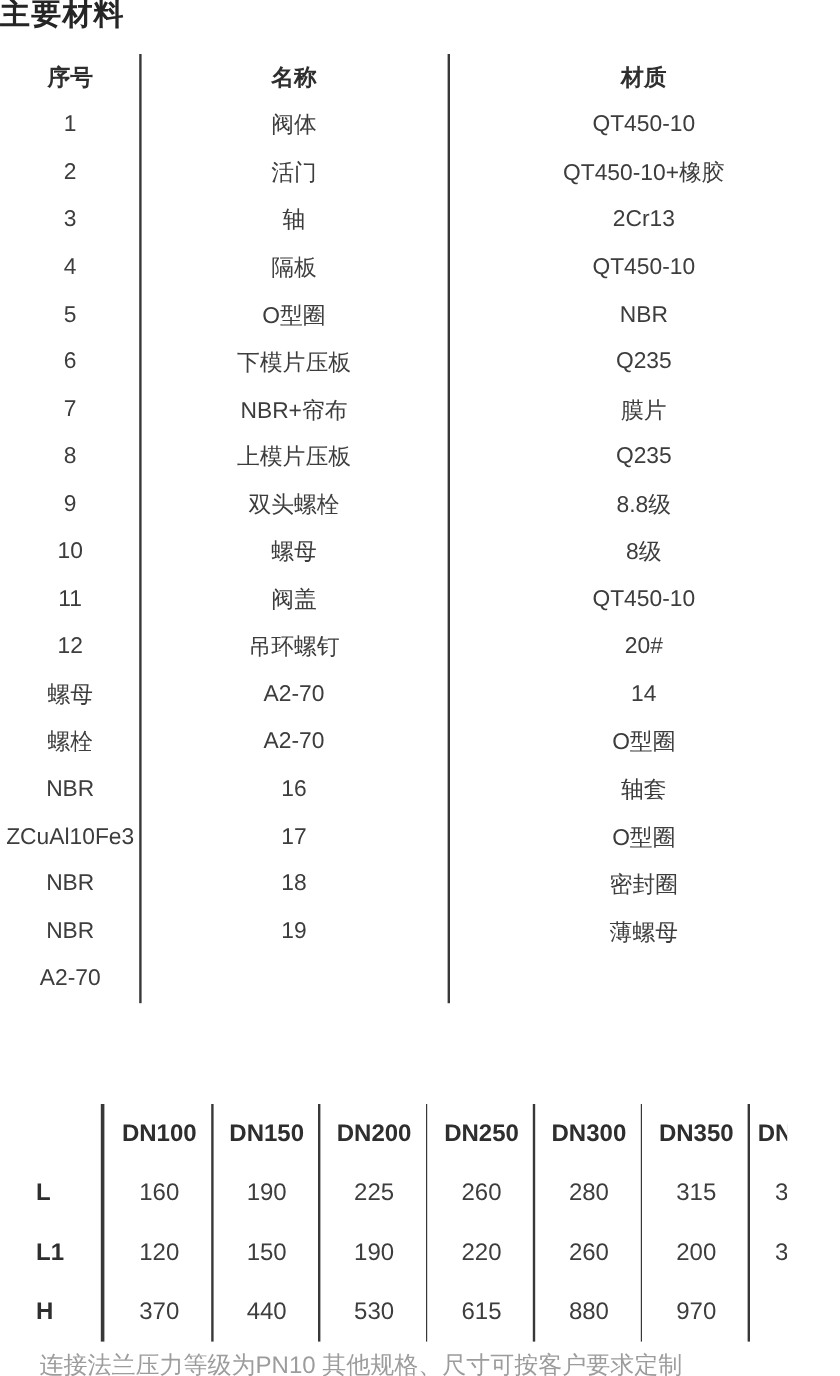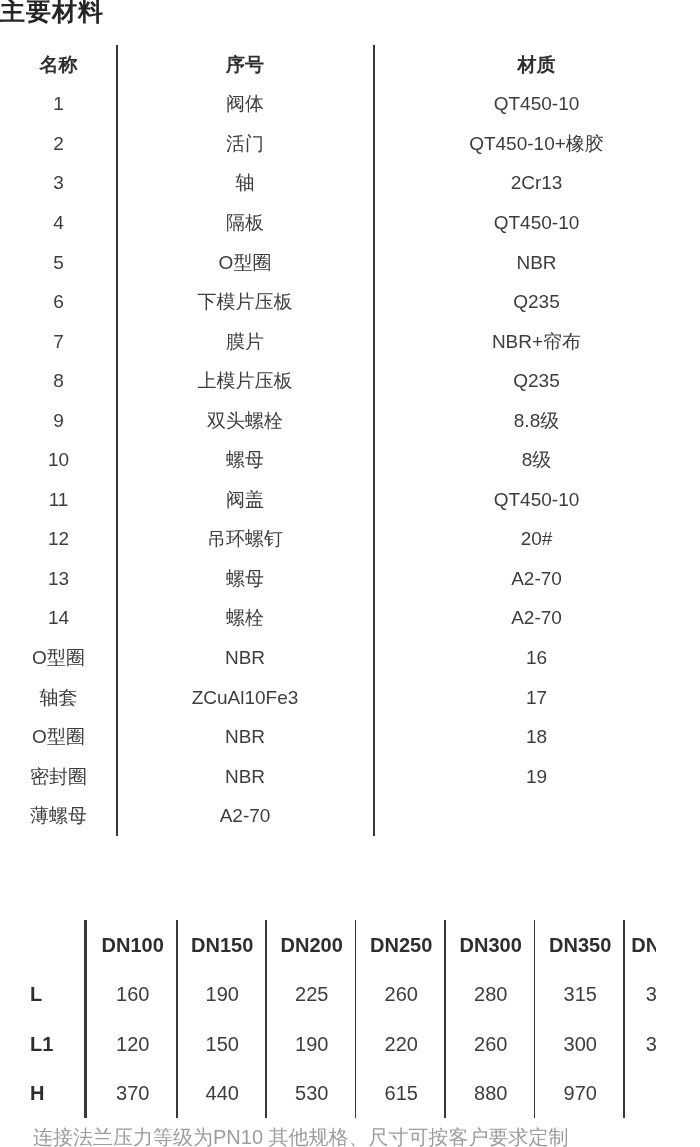--- a/index.html
+++ b/index.html
@@ -112,60 +112,59 @@
 <body>
 
 <div class="page">
 
   <h1 class="title">主要材料</h1>
 
   <div class="materials-table" id="materials-table">
     <div class="vline v1"></div>
     <div class="vline v2"></div>
 
-  <div class="m-cell m-header">名称</div>
-      <div class="m-cell m-header">序号</div>
+  <div class="m-cell m-header">序号</div>
+      <div class="m-cell m-header">名称</div>
       <div class="m-cell m-header">材质</div>
       <div class="m-cell">1</div>
       <div class="m-cell">阀体</div>
       <div class="m-cell">QT450-10</div>
       <div class="m-cell">2</div>
       <div class="m-cell">活门</div>
       <div class="m-cell">QT450-10+橡胶</div>
       <div class="m-cell">3</div>
       <div class="m-cell">轴</div>
       <div class="m-cell">2Cr13</div>
       <div class="m-cell">4</div>
       <div class="m-cell">隔板</div>
       <div class="m-cell">QT450-10</div>
       <div class="m-cell">5</div>
       <div class="m-cell">O型圈</div>
       <div class="m-cell">NBR</div>
       <div class="m-cell">6</div>
       <div class="m-cell">下模片压板</div>
       <div class="m-cell">Q235</div>
       <div class="m-cell">7</div>
+      <div class="m-cell">NBR+帘布</div>
       <div class="m-cell">膜片</div>
-      <div class="m-cell">NBR+帘布</div>
       <div class="m-cell">8</div>
       <div class="m-cell">上模片压板</div>
       <div class="m-cell">Q235</div>
       <div class="m-cell">9</div>
       <div class="m-cell">双头螺栓</div>
       <div class="m-cell">8.8级</div>
       <div class="m-cell">10</div>
       <div class="m-cell">螺母</div>
       <div class="m-cell">8级</div>
       <div class="m-cell">11</div>
       <div class="m-cell">阀盖</div>
       <div class="m-cell">QT450-10</div>
       <div class="m-cell">12</div>
       <div class="m-cell">吊环螺钉</div>
       <div class="m-cell">20#</div>
-      <div class="m-cell">13</div>
       <div class="m-cell">螺母</div>
       <div class="m-cell">A2-70</div>
       <div class="m-cell">14</div>
       <div class="m-cell">螺栓</div>
       <div class="m-cell">A2-70</div>
       <div class="m-cell">O型圈</div>
       <div class="m-cell">NBR</div>
       <div class="m-cell">16</div>
       <div class="m-cell">轴套</div>
       <div class="m-cell">ZCuAl10Fe3</div>
@@ -204,21 +203,21 @@
       <div class="d-cell">260</div>
       <div class="d-cell">280</div>
       <div class="d-cell">315</div>
       <div class="d-cell">340</div>
       <div class="d-cell d-rowlabel">L1</div>
       <div class="d-cell">120</div>
       <div class="d-cell">150</div>
       <div class="d-cell">190</div>
       <div class="d-cell">220</div>
       <div class="d-cell">260</div>
-      <div class="d-cell">300</div>
+      <div class="d-cell">200</div>
       <div class="d-cell">340</div>
       <div class="d-cell d-rowlabel">H</div>
       <div class="d-cell">370</div>
       <div class="d-cell">440</div>
       <div class="d-cell">530</div>
       <div class="d-cell">615</div>
       <div class="d-cell">880</div>
       <div class="d-cell">970</div>
     </div>
 

